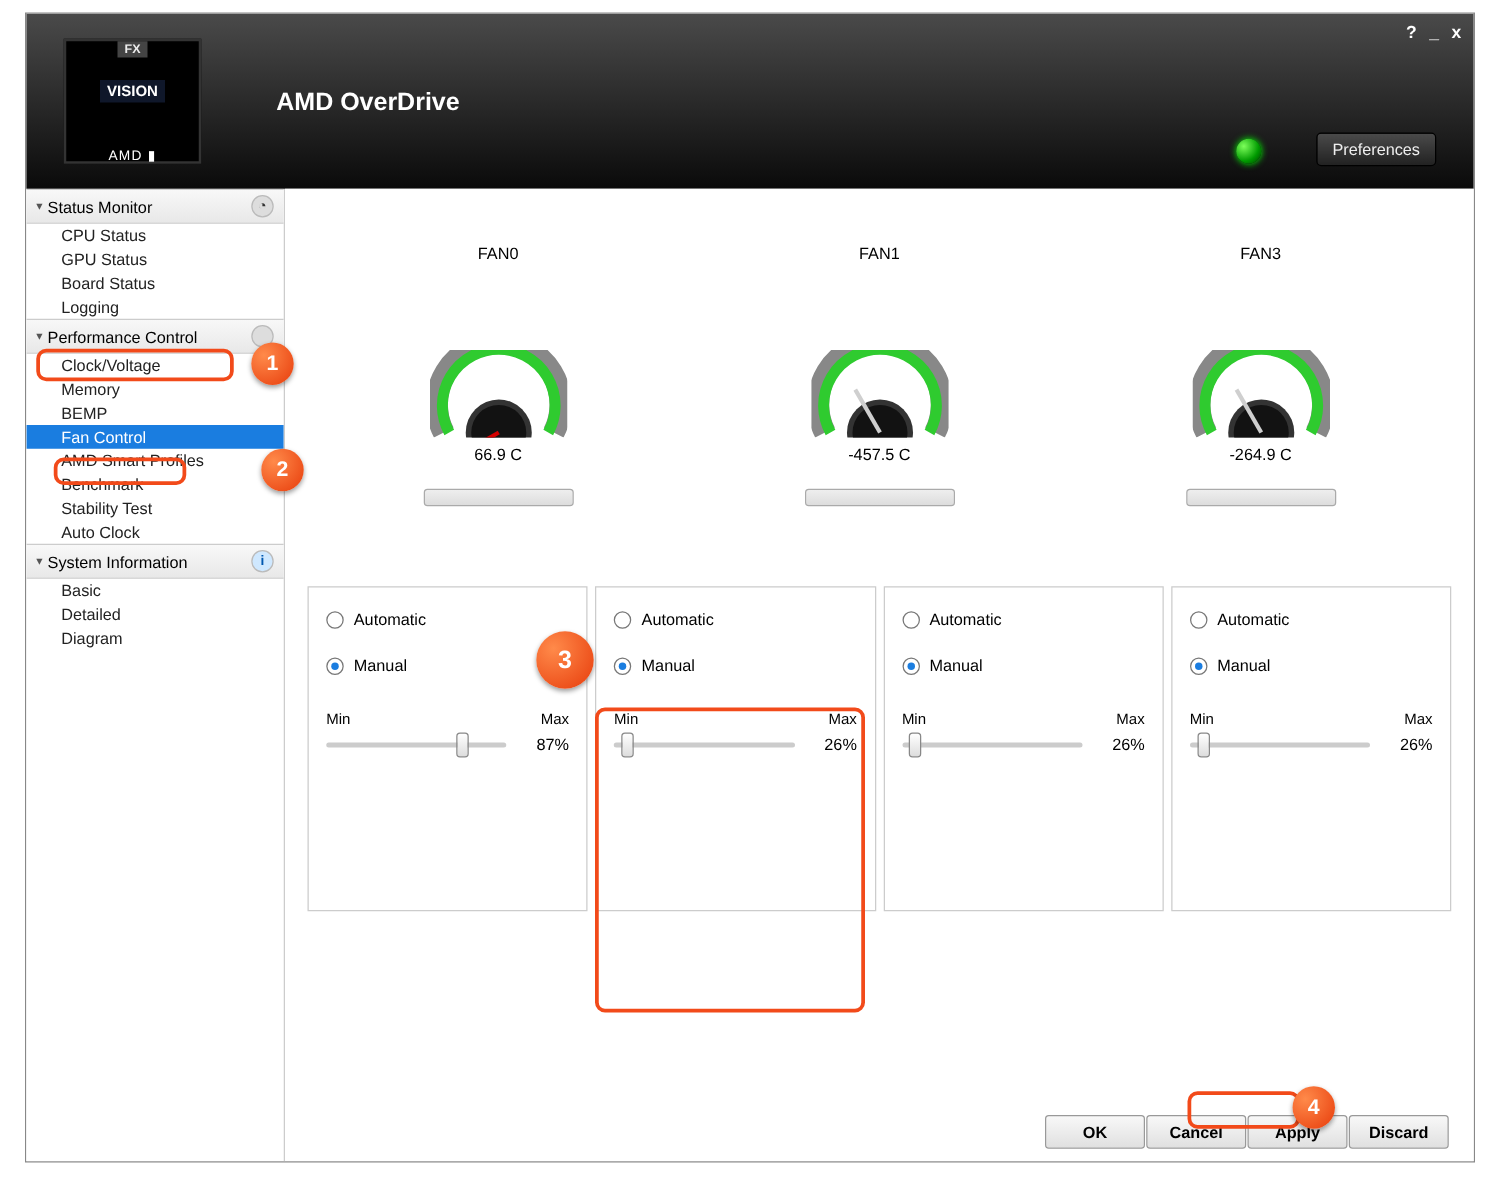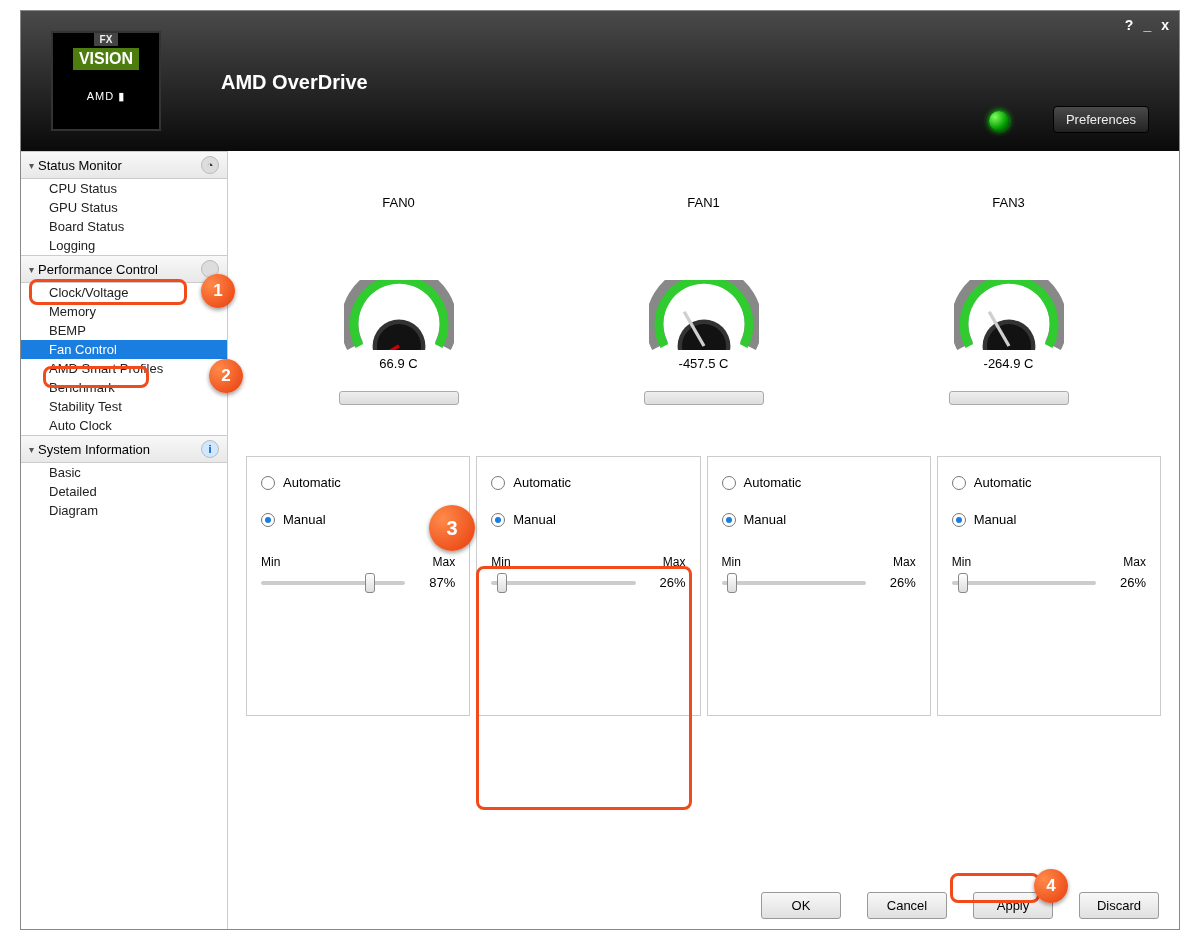--- a/index.html
+++ b/index.html
@@ -1,21 +1,21 @@
 <!DOCTYPE html>
 <html><head>
 <meta charset="utf-8">
 <style>
   * { box-sizing: border-box; margin: 0; padding: 0; }
   body { font-family: "Segoe UI", Tahoma, Arial, sans-serif; font-size: 13px; background: #fff; }
   .window { position: relative; width: 1160px; height: 920px; margin: 10px auto; border: 1px solid #888; background: #fff; overflow: hidden; }
   .titlebar { height: 140px; background: linear-gradient(to bottom, #4a4a4a 0%, #0a0a0a 100%); position: relative; color: #eee; }
-  .logo { position: absolute; left: 30px; top: 20px; width: 110px; height: 100px; background: #000; border: 2px solid #333; display:flex; flex-direction:column; align-items:center; justify-content:flex-start; }
+  .logo { position: absolute; left: 30px; top: 20px; width: 110px; height: 100px; background: #000; border: 2px solid #333; display:flex; flex-direction:column; align-items:center; justify-content:flex-start;gap:16px; }
   .logo .fx { background:#444; color:#eee; font-size:10px; font-weight:bold; padding:1px 6px; margin-bottom:2px;}
-  .logo .vision { background:#4d7c0f; color:#fff; font-size:16px; font-weight:bold; padding:2px 6px;}
+  .logo .vision { background:#0f172a; color:#fff; font-size:12px; font-weight:bold; padding:2px 6px;}
   .logo .amd { color:#fff; font-size:11px; margin-top:20px; letter-spacing:1px;}
   .app-title { position:absolute; left:200px; top:60px; font-size:20px; font-weight:600; color:#fff; }
   .win-ctrls { position:absolute; right:10px; top:6px; display:flex; gap:10px; color:#fff; font-weight:bold; font-size:14px; }
   .win-ctrls span { cursor:pointer; }
   .status-led { position:absolute; right:170px; top:100px; width:20px; height:20px; border-radius:50%; background: radial-gradient(circle at 30% 30%, #7cff5a, #009a00 60%, #003800); box-shadow:0 0 6px #0f0; }
   .prefs-btn { position:absolute; right:30px; top:95px; background:linear-gradient(#4a4a4a,#222); color:#eee; border:1px solid #000; padding:5px 12px; border-radius:4px; cursor:pointer; font-size:13px;text-align:right;}
   .body-row { display:flex; height: calc(100% - 140px); }
   .sidebar { width: 207px; background: #fff; border-right: 1px solid #ccc; overflow-y:auto; }
   .section-header { display:flex; align-items:center; justify-content:space-between; background: linear-gradient(#f8f8f8,#e8e8e8); border-top:1px solid #ccc; border-bottom:1px solid #ccc; padding:4px 8px; font-size:13px; cursor:pointer; position:relative;}
   .section-header .chev { font-size:10px; margin-right:4px; color:#555; }
@@ -25,31 +25,31 @@
   .sidebar li { padding:2px 4px 2px 28px; cursor:pointer; font-size:13px; color:#222; }
   .sidebar li.sel { background:#1a7de0; color:#fff; }
   .main { flex:1; background:#fff; padding:20px 18px 8px 18px; position:relative; display:flex; flex-direction:column; }
   .fans-row { display:flex; justify-content:space-around; margin-top:24px; }
   .fan-col { width:190px; text-align:center; }
   .fan-name { font-size:13px; margin-bottom:70px; }
   .gauge { width:110px; height:70px; margin:0 auto 6px auto; position:relative; overflow:hidden; }
   .gauge svg { width:110px; height:110px; position:absolute; top:0; left:0; }
   .temp { font-size:13px; margin-bottom:20px; }
   .pbar { width:120px; height:14px; margin:0 auto; border:1px solid #aaa; border-radius:3px; background:linear-gradient(#eee,#ddd); }
-  .ctrl-row { display:flex; justify-content:center; gap:6px; margin-top:51px; }
+  .ctrl-row { display:flex; justify-content:center; gap:6px; margin-top:64px; }
   .ctrl-card { flex:1; border:1px solid #ccc; background:#fff; padding:18px 14px 30px 14px; min-height:260px; position:relative; }
   .radio-row { display:flex; align-items:center; gap:8px; margin-bottom:22px; cursor:pointer; }
   .radio { width:14px; height:14px; border:1px solid #777; border-radius:50%; background:#fff; display:inline-flex; align-items:center; justify-content:center; }
   .radio.checked::after { content:""; width:6px; height:6px; border-radius:50%; background:#1a7de0; }
   .minmax { display:flex; justify-content:space-between; font-size:12px; margin-top:28px; margin-bottom:6px;gap:21px;}
   .slider-row { display:flex; align-items:center; gap:10px; }
   .slider { flex:1; height:4px; background:#ccc; border-radius:2px; position:relative; }
   .slider .handle { position:absolute; top:-8px; width:10px; height:20px; background:linear-gradient(#fff,#ddd); border:1px solid #888; border-radius:3px; }
   .pct { font-size:13px; width:40px; text-align:right; }
-  .footer { position:absolute; bottom:10px; right:20px; display:flex; gap:26px; }
+  .footer { position:absolute; bottom:10px; right:20px; display:flex; gap:1px;font-weight:bold; }
   .btn { min-width:80px; padding:5px 14px; background:linear-gradient(#f8f8f8,#e0e0e0); border:1px solid #999; border-radius:3px; cursor:pointer; font-size:13px; text-align:center;}
   .callout { position:absolute; border:3px solid #f24a1a; border-radius:8px; pointer-events:none; z-index:50;}
   .badge { position:absolute; width:34px; height:34px; border-radius:50%; background:radial-gradient(circle at 30% 30%, #ff8a4a, #e73c0b); color:#fff; font-weight:bold; font-size:17px; display:flex; align-items:center; justify-content:center; box-shadow:0 2px 4px rgba(0,0,0,.4); z-index:60; pointer-events:none;}
 </style>
 </head>
 <body>
 
 <div class="window">
 
   <div class="titlebar">

